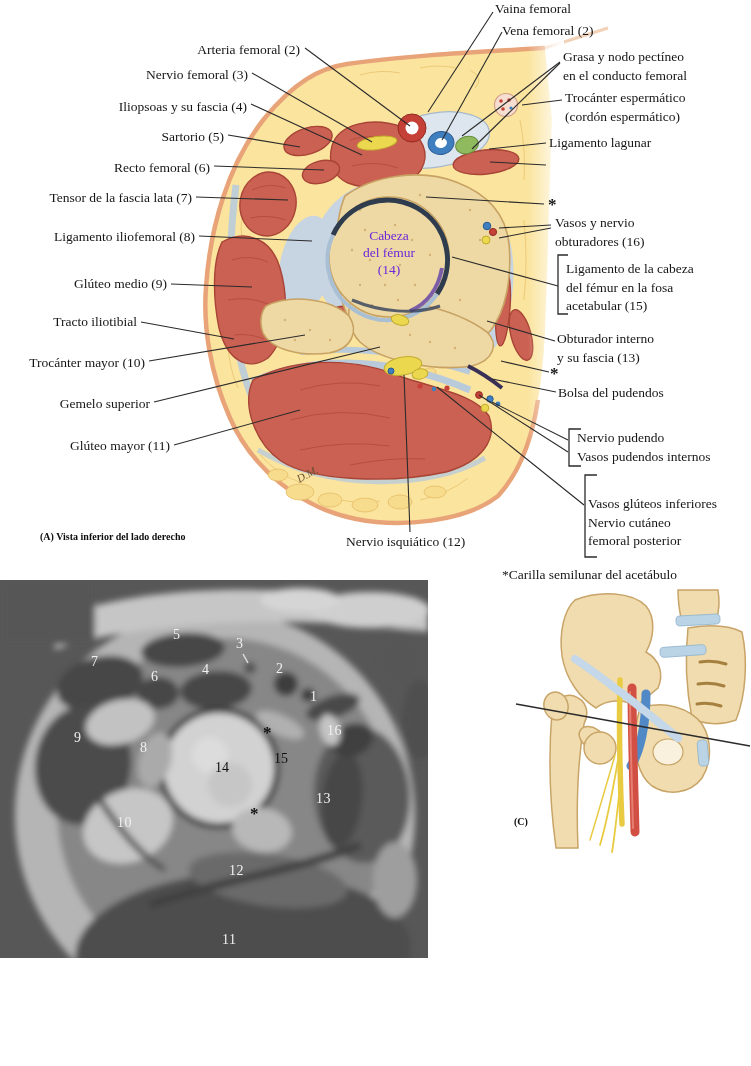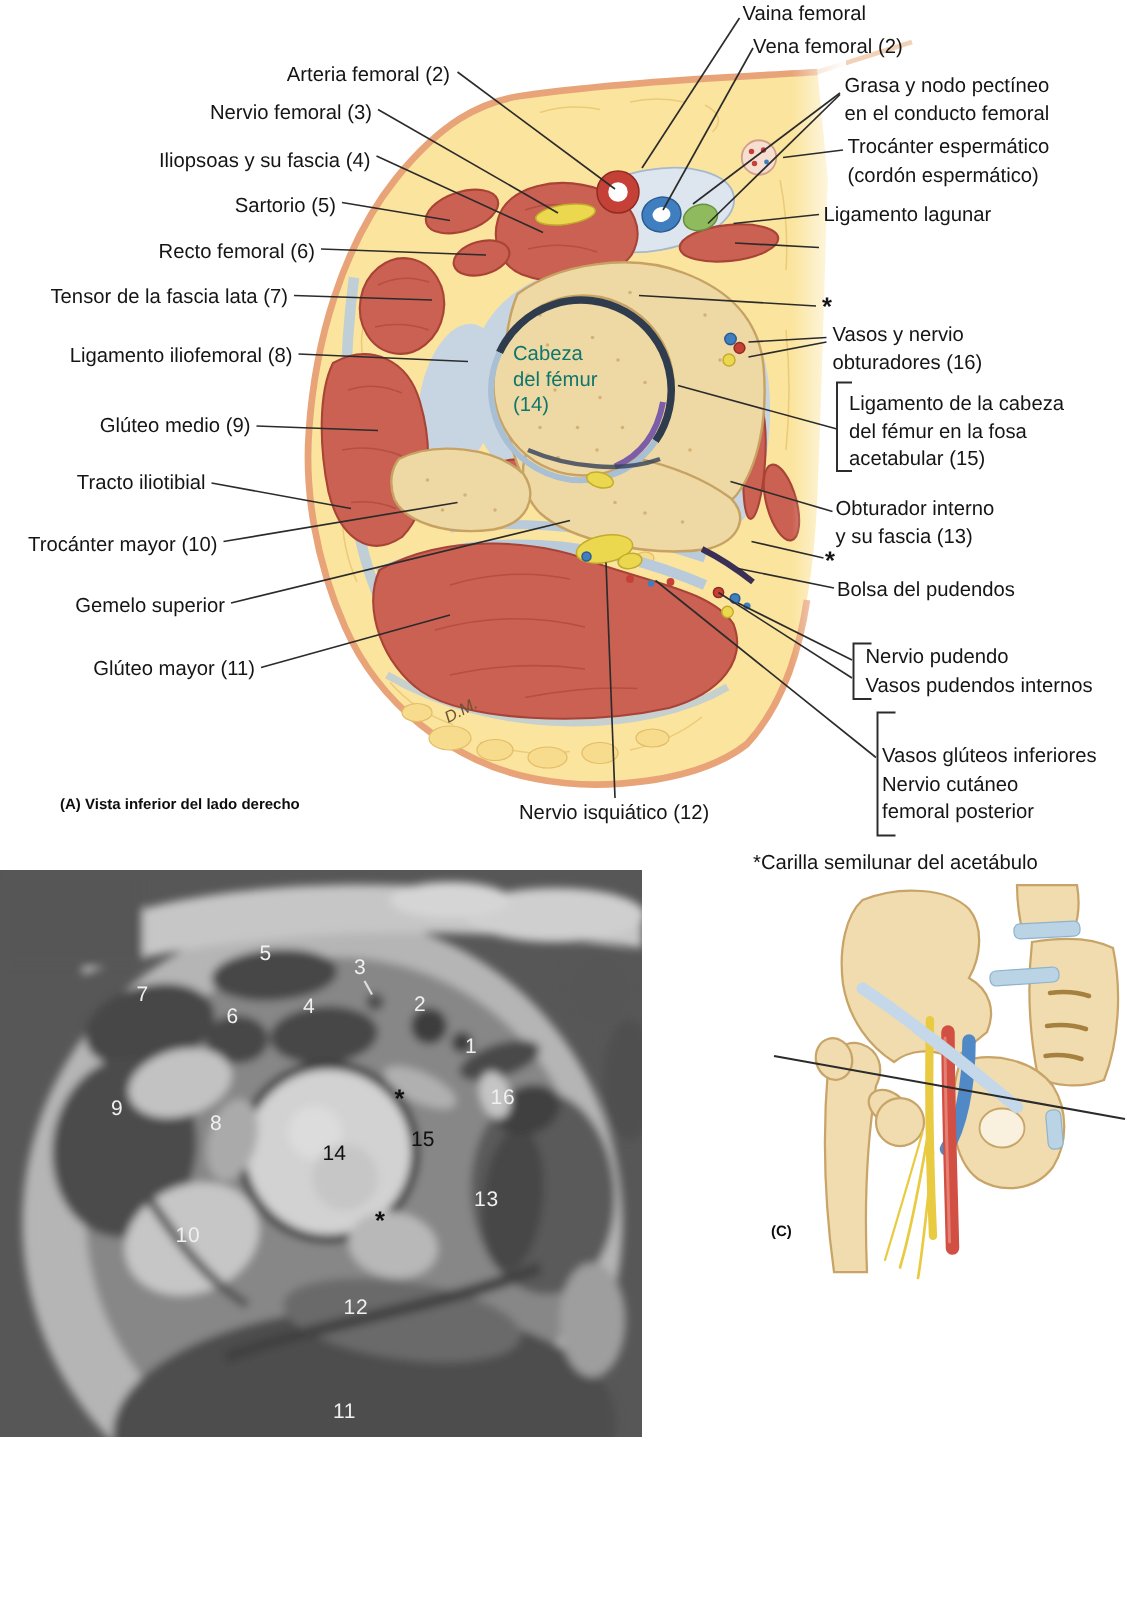--- a/index.html
+++ b/index.html
@@ -1,27 +1,27 @@
 <!DOCTYPE html>
 <html><head>
 <meta charset="utf-8">
 <style>
   html,body{margin:0;padding:0;background:#fff;}
   #page{position:relative;width:751px;height:958px;background:#fff;overflow:hidden;
-        font-family:Liberation Sans, sans-serif;}
+        font-family:Liberation Serif, serif;}
   svg.art{position:absolute;left:0;top:0;}
   .lbl{position:absolute;font-size:13.5px;line-height:18.5px;color:#151515;white-space:pre-line;}
   .ra{text-align:right;}
   .star{font-size:17px;font-weight:bold;line-height:16px;}
   .cap{position:absolute;font-weight:bold;font-size:10px;color:#0d0d0d;white-space:pre;}
   .mk{position:absolute;font-size:14px;color:#f0f0f0;letter-spacing:.5px;}
   .mkd{position:absolute;font-size:14px;color:#101010;}
   .mstar{font-size:17px;font-weight:bold;}
-  .head-lbl{position:absolute;left:342px;top:227px;width:94px;text-align:left;
-            font-size:13.5px;line-height:17px;color:#0f766e;white-space:pre-line;}
+  .head-lbl{position:absolute;left:342px;top:227px;width:94px;text-align:center;
+            font-size:13.5px;line-height:17px;color:#6d28d9;white-space:pre-line;}
   .sig{position:absolute;left:296px;top:468px;font-size:11px;color:#6b5233;
        font-style:italic;transform:rotate(-28deg);}
 </style>
 </head>
 <body>
 
 <div id="page">
 
 <svg class="art" width="751" height="1066" viewBox="0 0 751 1066">
   <defs>

